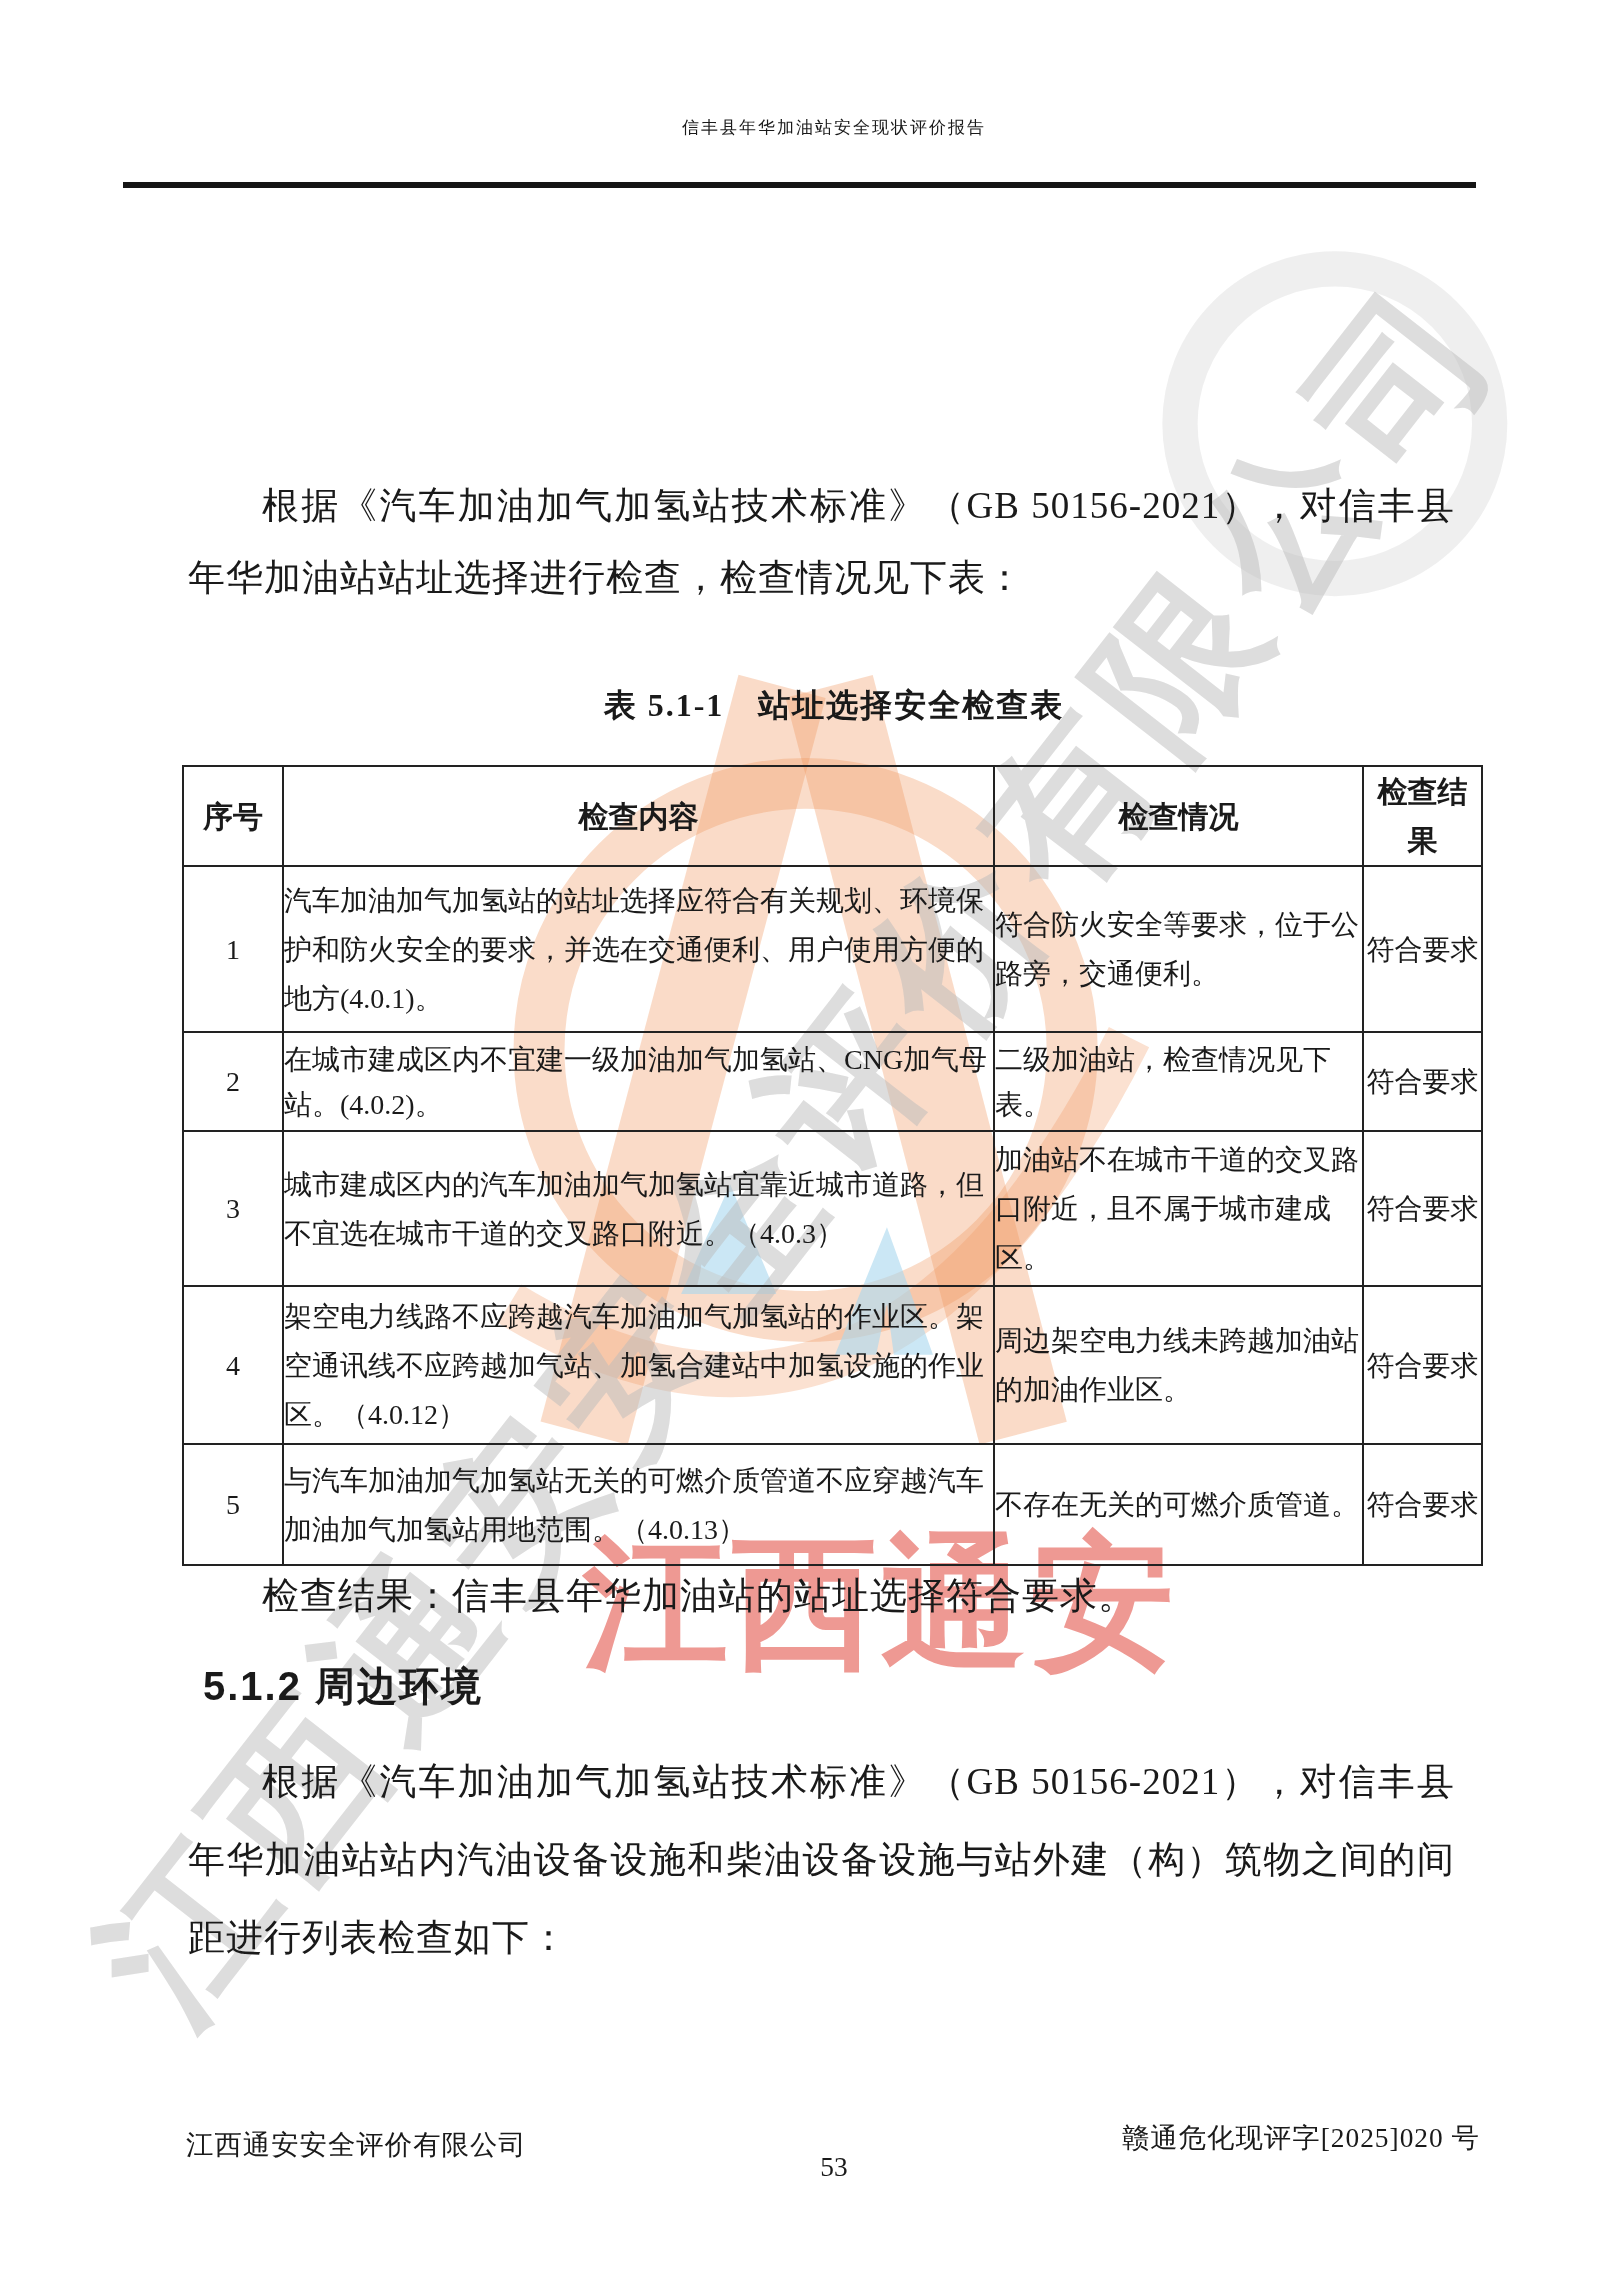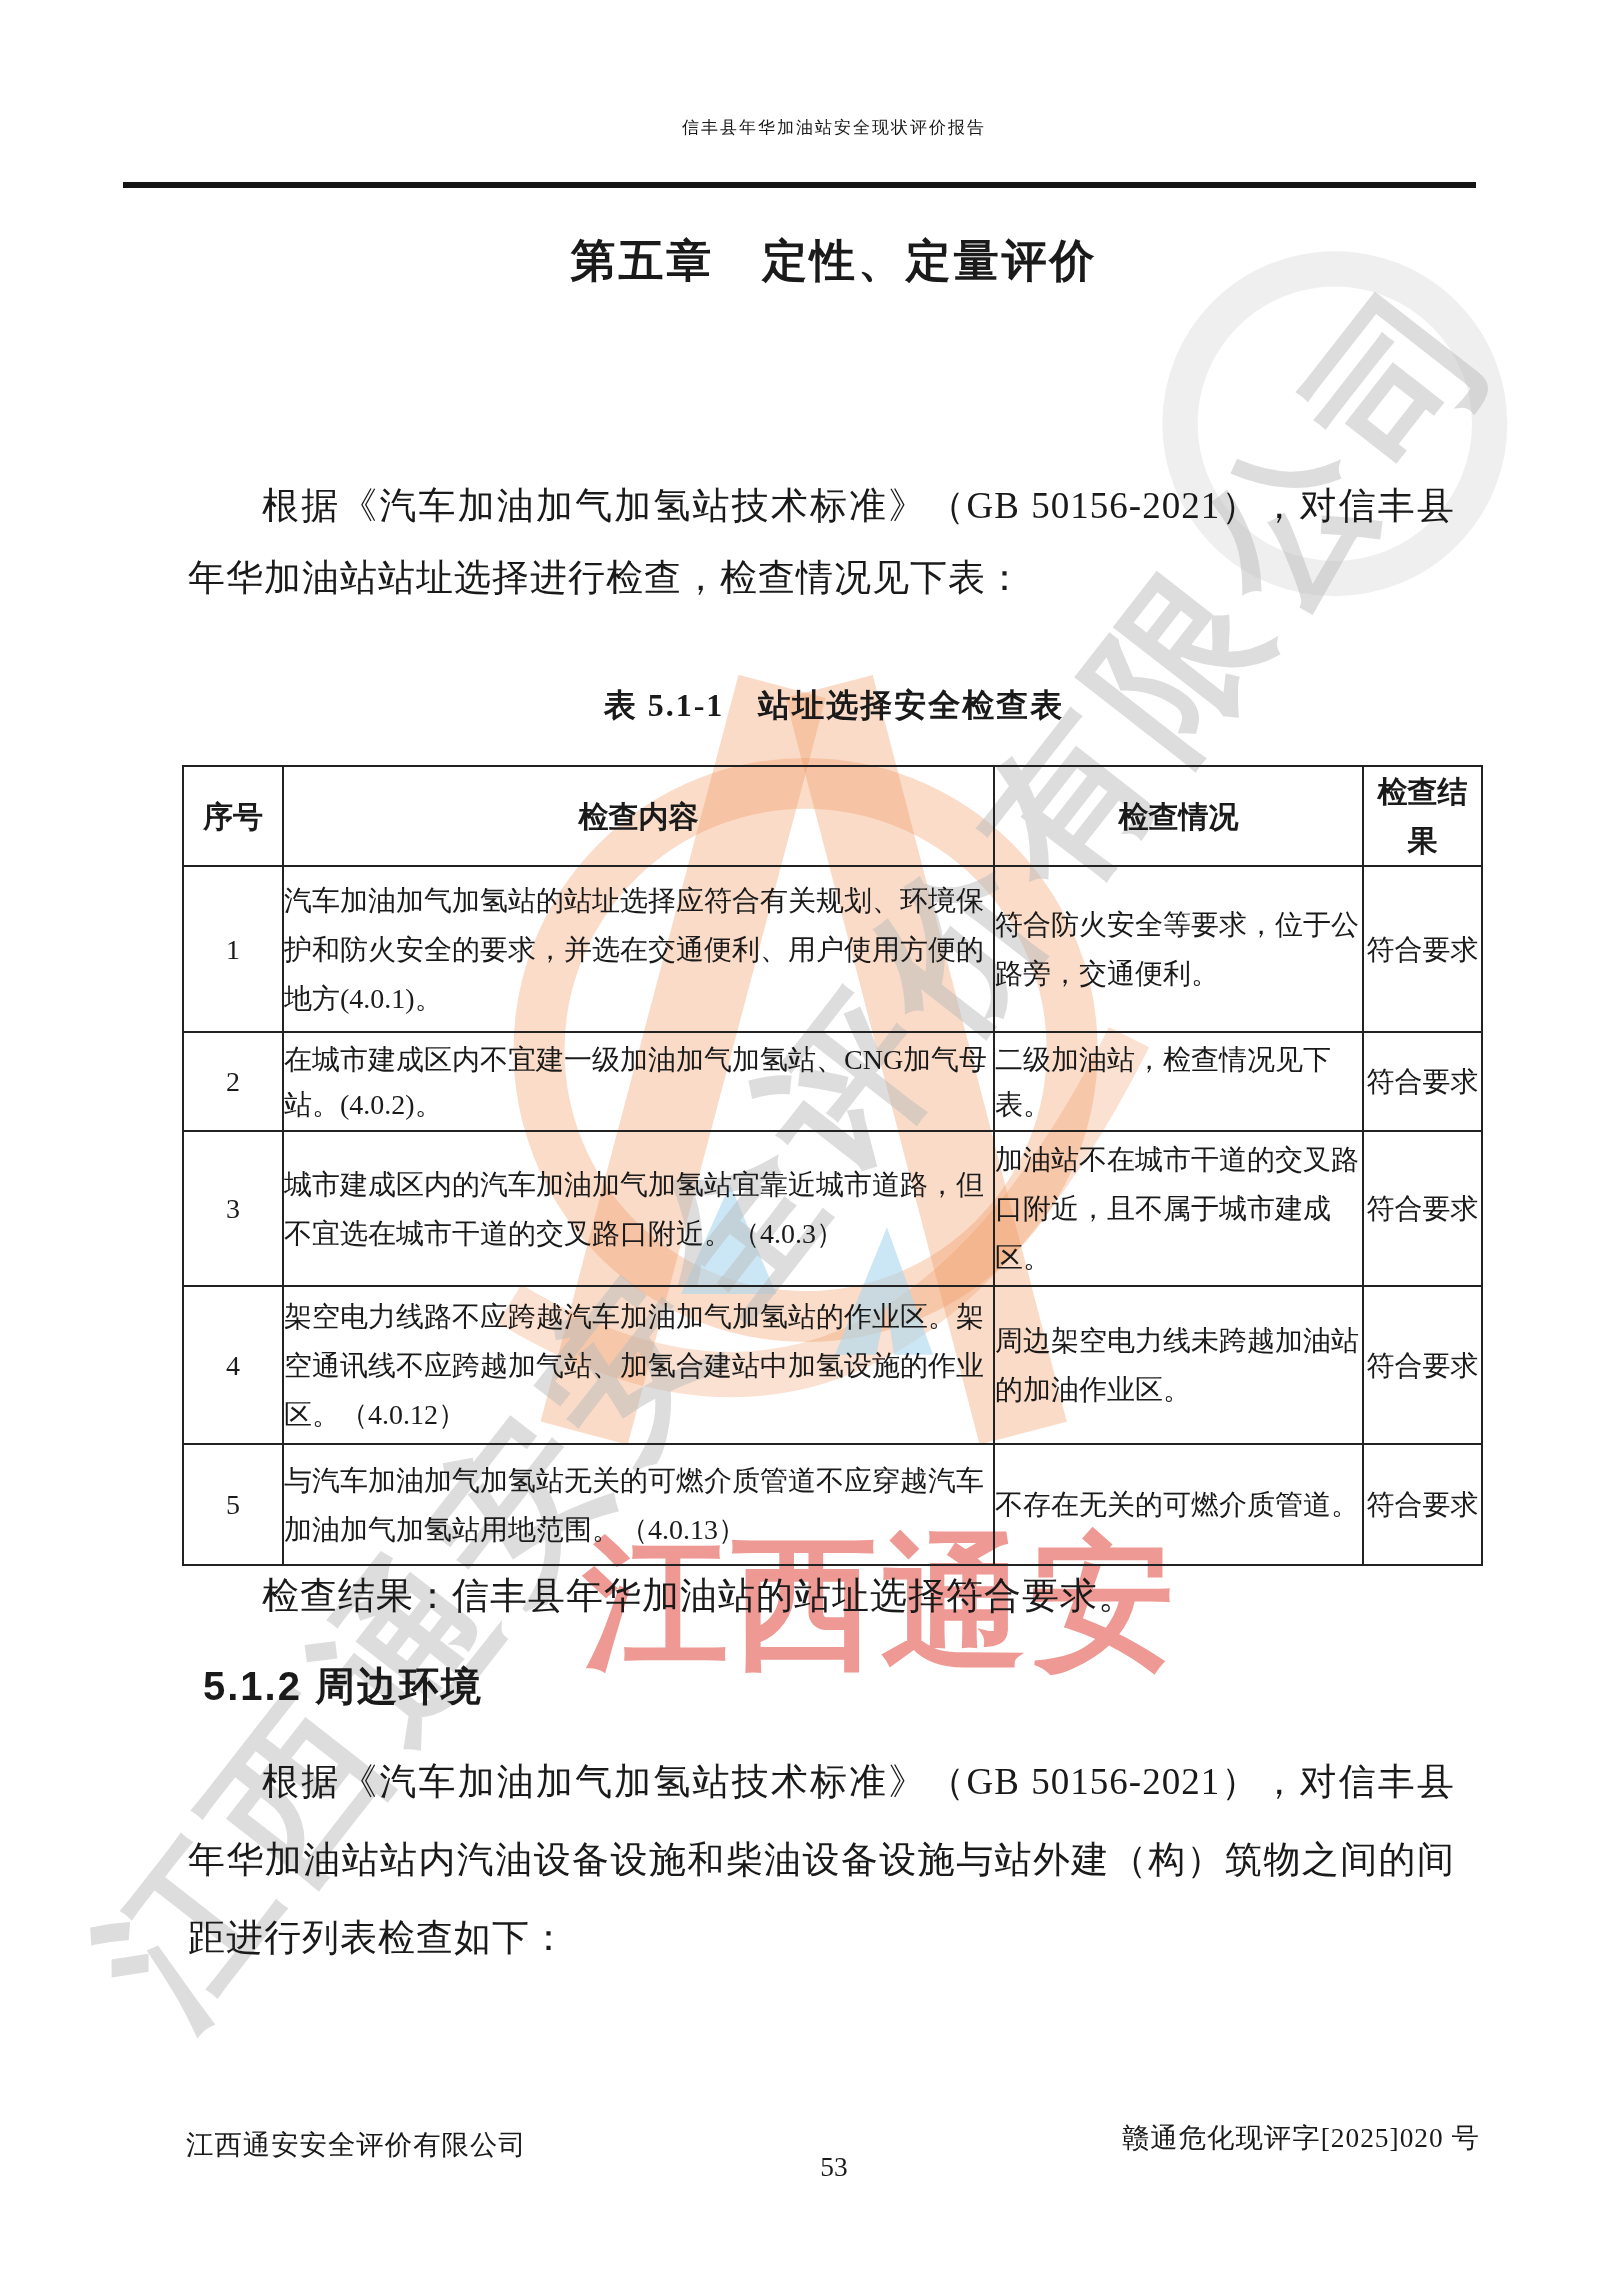--- a/index.html
+++ b/index.html
@@ -100,21 +100,20 @@
     </svg>
     <div class="wm-gray-text">江西通安安全评价有限公司</div>
     <div class="wm-red-text">江西通安</div>
   </div>
 
   <div id="content">
 
     <div class="abs content-box page-header">信丰县年华加油站安全现状评价报告</div>
     <div class="abs header-rule"></div>
 
-    <div class="abs content-box chapter-title">第五章　定性、定量评价</div>
 
 
 
     <div class="abs para" style="top:470px;">根据《汽车加油加气加氢站技术标准》（GB 50156-2021），对信丰县年华加油站站址选择进行检查，检查情况见下表：</div>
 
     <div class="abs content-box table-caption">表 5.1-1　站址选择安全检查表</div>
 
     <table class="check">
       <colgroup>
         <col style="width:100px">

